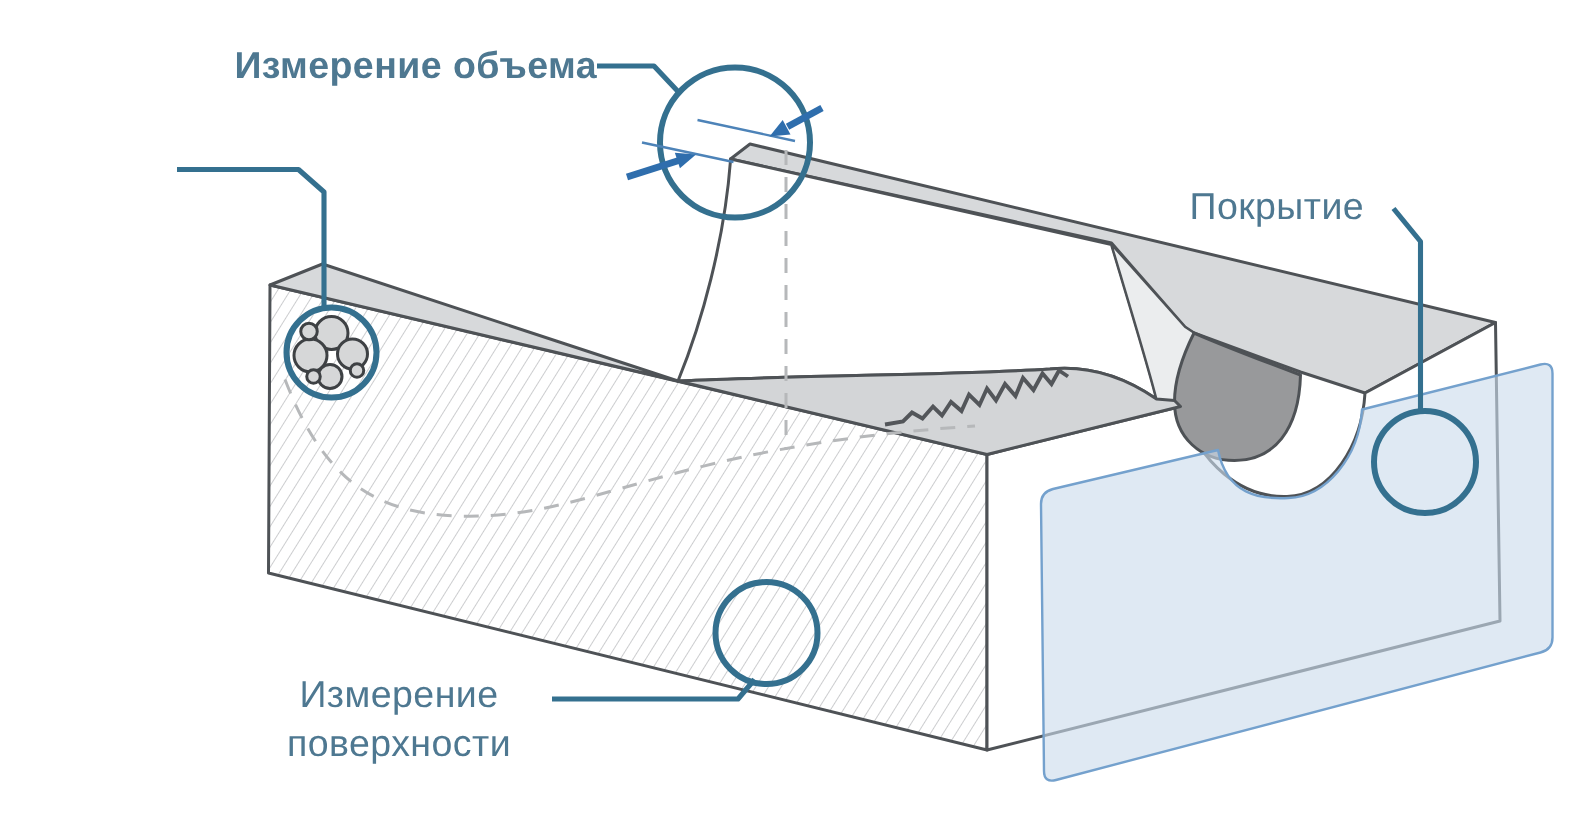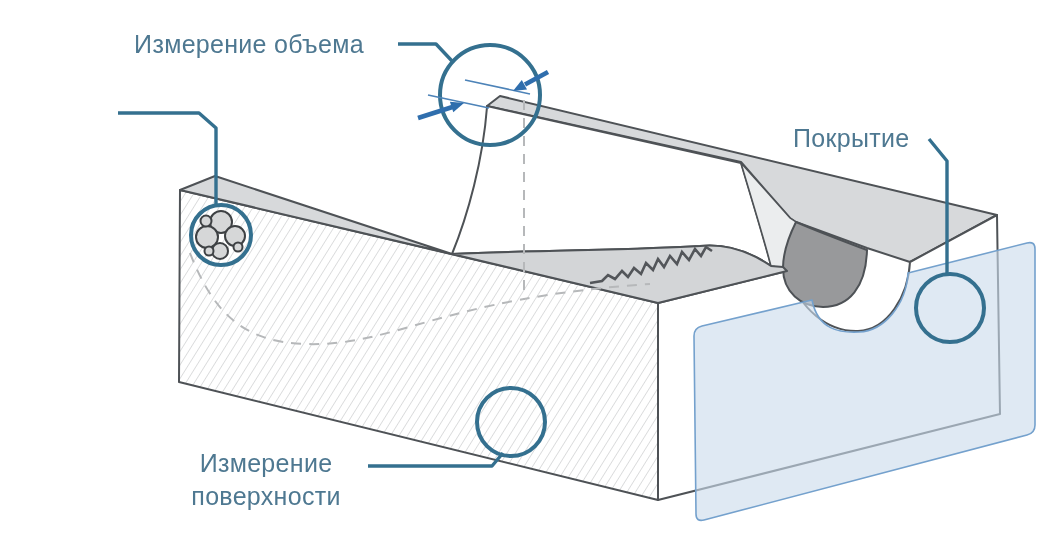--- a/index.html
+++ b/index.html
@@ -3,21 +3,21 @@
 <meta charset="utf-8">
 <style>
   html,body{margin:0;padding:0;background:#ffffff;}
   body{width:1063px;height:552px;position:relative;overflow:hidden;
        font-family:"Liberation Sans", sans-serif;}
   .stage{position:absolute;left:0;top:0;width:1063px;height:552px;}
   svg{position:absolute;left:0;top:0;}
   .label{position:absolute;color:var(--c-label,#4e7891);font-size:25px;
          line-height:33px;letter-spacing:.3px;white-space:pre-line;
          user-select:none;}
-  .label.right{text-align:center;}
+  .label.right{text-align:right;font-weight:bold;}
   .label.center{text-align:center;}
   
   .edge{stroke:var(--c-outline,#4e5256);stroke-width:2;stroke-linejoin:round;stroke-linecap:round;}
   .thin-edge{stroke:var(--c-outline,#4e5256);stroke-width:1.4;}
   .face-top{fill:var(--c-top-face,#d7d9db);}
   .face-floor{fill:var(--c-floor-face,#d3d5d7);}
   .face-white{fill:#ffffff;}
   .face-band{fill:var(--c-band-face,#ebedee);}
   .face-semi{fill:var(--c-semi-face,#98999b);}
   .hatchline{stroke:var(--c-hatch,#c7c9cb);stroke-width:1.2;}

